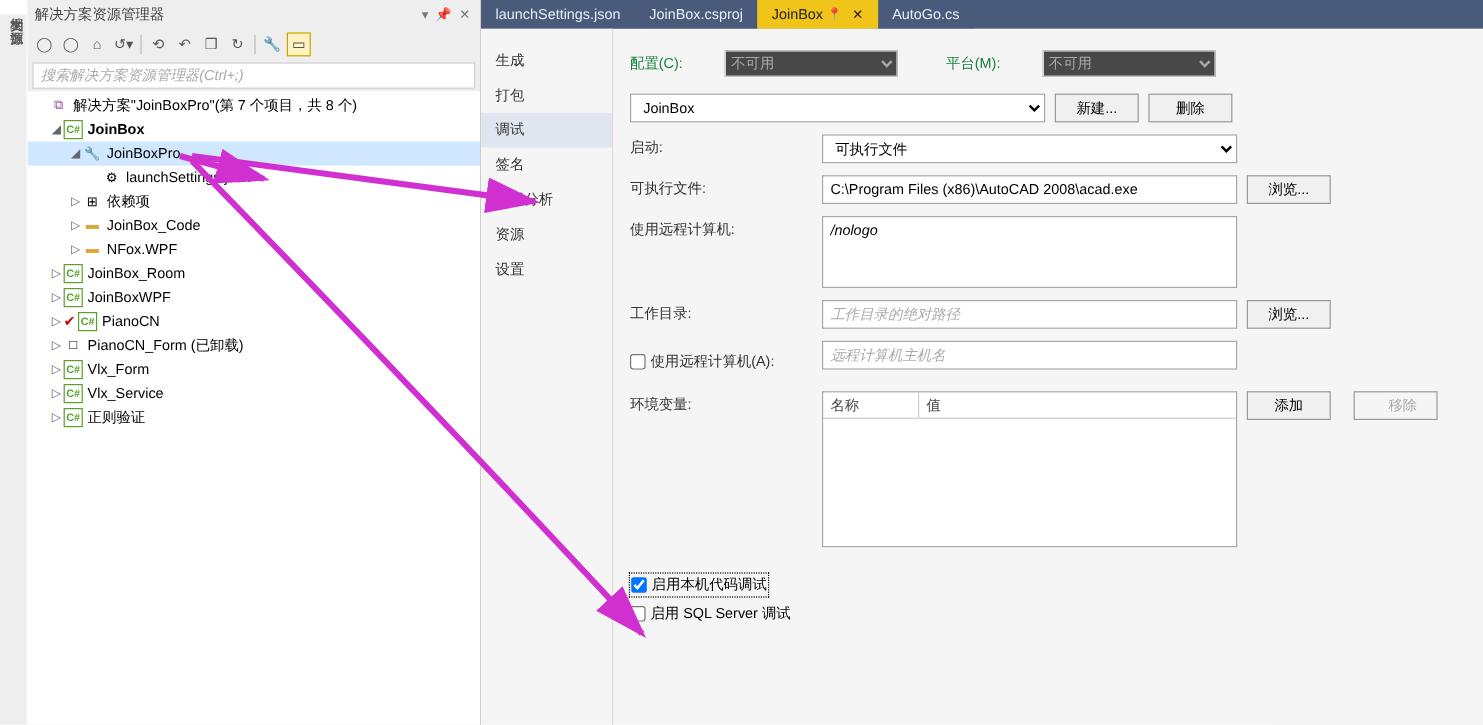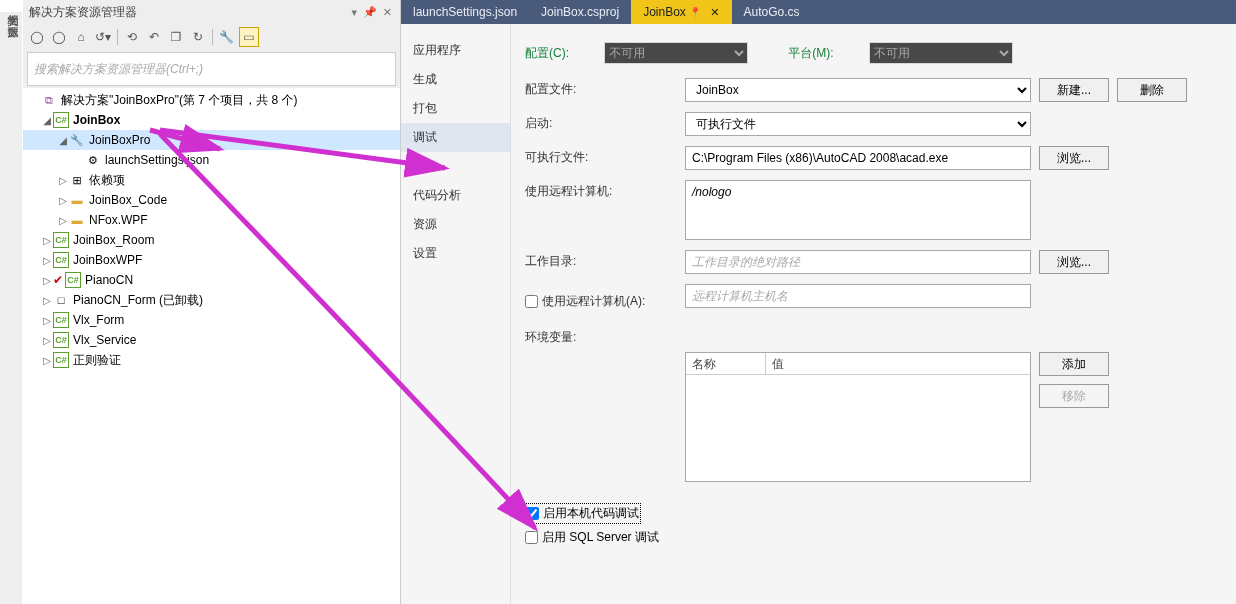--- a/index.html
+++ b/index.html
@@ -9,21 +9,21 @@
 .left-tab.a { background: #fff; }
 .explorer { position: absolute; left: 23px; top: 0; width: 378px; bottom: 0; background: #eee; border-right: 1px solid #ccc; }
 .exp-title { background: #eee; color: #444; height: 24px; display: flex; align-items: center; padding: 0 6px; justify-content: space-between; }
 .exp-title-btns { display: flex; gap: 2px; color: #777; }
 .exp-title-btns span { padding: 0 2px; cursor: pointer; font-size: 11px; }
 .exp-toolbar { background: #eee; height: 26px; display: flex; align-items: center; padding: 0 4px; gap: 2px; }
 .tb-btn { width: 20px; height: 20px; display: inline-flex; align-items: center; justify-content: center; color: #555; cursor: pointer; }
 .tb-sep { width: 1px; height: 16px; background: #bbb; margin: 0 2px; }
 .tb-btn.act { background: #fff3c2; border: 1px solid #c9a400; }
 .exp-search { padding: 2px 4px; }
-.exp-search input { width: 100%; height: 34px; padding: 0 6px; border: 1px solid #ccc; background: #fff; }
+.exp-search input { width: 100%; height: 22px; padding: 0 6px; border: 1px solid #ccc; background: #fff; }
 .exp-tree { background: #fff; overflow: auto; padding-top: 2px; height: calc(100% - 76px); }
 .tnode { display: flex; align-items: center; height: 20px; padding-left: 6px; cursor: pointer; white-space: nowrap; }
 .tnode.sel { background: #cfe8ff; }
 .exp-caret { width: 12px; text-align: center; color: #666; font-size: 10px; }
 .ticon { width: 16px; height: 16px; margin-right: 4px; display: inline-flex; align-items: center; justify-content: center; font-size: 11px; }
 .ticon.sln { color: #a05aa0; }
 .ticon.prj { color: #5aa02a; border: 1px solid #5aa02a; font-size: 9px; font-weight: bold; }
 .ticon.wr { color: #888; }
 .ticon.fd { color: #e0a838; }
 .ticon.cs { color: #5aa02a; border: 1px solid #5aa02a; font-size: 9px; font-weight: bold; }
@@ -42,27 +42,27 @@
 .toprow { display: flex; gap: 40px; margin-bottom: 14px; }
 .toprow label { color: #15803d; }
 .toprow select { width: 144px; height: 22px; border: 1px solid #ccc; background: #000000; color: #888; margin-left: 32px; }
 .form-row { display: flex; align-items: flex-start; margin-bottom: 10px; }
 .form-row .lbl { width: 160px; color: #333; padding-top: 3px; }
 .form-row .ctrl { flex: 1; display: flex; gap: 8px; align-items: flex-start; }
 .form-row select, .form-row input[type=text] { border: 1px solid #a8a8a8; height: 24px; padding: 0 6px; background: #fff; }
 .form-row select.wide, .form-row input.wide { width: 346px; }
 .form-row textarea { width: 346px; height: 60px; border: 1px solid #a8a8a8; padding: 4px 6px; resize: none; font-style: italic; }
 .btn { border: 1px solid #999; background: #f0f0f0; height: 24px; padding: 0 16px; cursor: pointer; min-width: 70px; }
-.btn.dis { color: #aaa; background: #f5f5f5; }
-.envtable { display: flex; gap: 8px; margin-top: 26px; }
+.btn.dis { color: #aaa; background: #f5f5f5; text-align: right; }
+.envtable { display: flex; gap: 8px; }
 .envgrid { width: 346px; height: 130px; border: 1px solid #a8a8a8; background: #fff; }
 .envhdr { display: flex; height: 22px; border-bottom: 1px solid #ccc; }
 .envhdr div { padding: 3px 6px; color: #444; }
 .envhdr .c1 { width: 80px; border-right: 1px solid #ccc; }
-.envbtns { display: flex; flex-direction: column; gap: 8px; }
+.envbtns { display: flex; flex-direction: row; gap: 19px; }
 .chk-row { display: flex; align-items: center; gap: 4px; margin: 6px 0 6px 0; }
 .chk-row.hl { outline: 1px dotted #000; padding: 1px; }
 input::placeholder { color: #aaa; font-style: italic; }
 svg.arrows { position: absolute; left: 0; top: 0; width: 1236px; height: 604px; pointer-events: none; }
 </style>
 </head>
 <body>
 
 <div class="left-tabs">
   <div class="left-tab a">文档大纲</div>
@@ -181,39 +181,37 @@
       <span>JoinBox</span>
         <span class="pin">📍</span>
         <span class="close">✕</span>
     </div>
     <div class="doctab">
         <span>AutoGo.cs</span>
       </div>
   </div>
   <div class="content">
     <div class="sidebar">
-      <div class="sb-item">应用程序</div>
       <div class="sb-item">生成</div>
       <div class="sb-item">打包</div>
       <div class="sb-item sel">调试</div>
       <div class="sb-item">签名</div>
       <div class="sb-item">代码分析</div>
       <div class="sb-item">资源</div>
       <div class="sb-item">设置</div>
     </div>
     <div class="props">
       <div class="toprow">
         <div><label>配置(C):</label>
           <select disabled=""><option>不可用</option></select></div>
         <div><label>平台(M):</label>
           <select disabled=""><option>不可用</option></select></div>
       </div>
 
       <div class="form-row">
-        <div class="lbl">配置文件:</div>
         <div class="ctrl">
           <select class="wide"><option>JoinBox</option></select>
           <button class="btn">新建...</button>
           <button class="btn">删除</button>
         </div>
       </div>
 
       <div class="form-row">
         <div class="lbl">启动:</div>
         <div class="ctrl">

